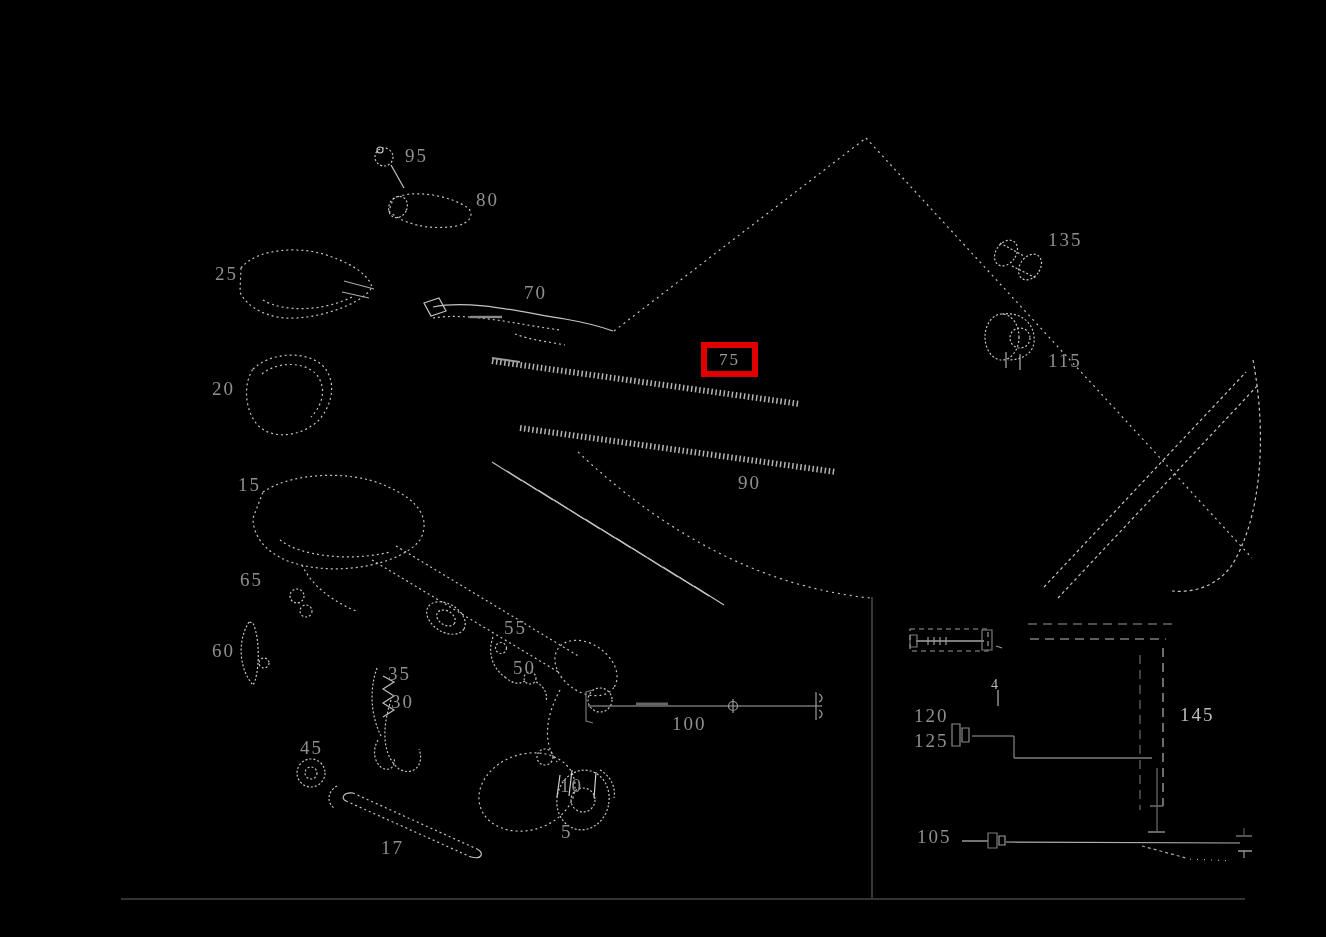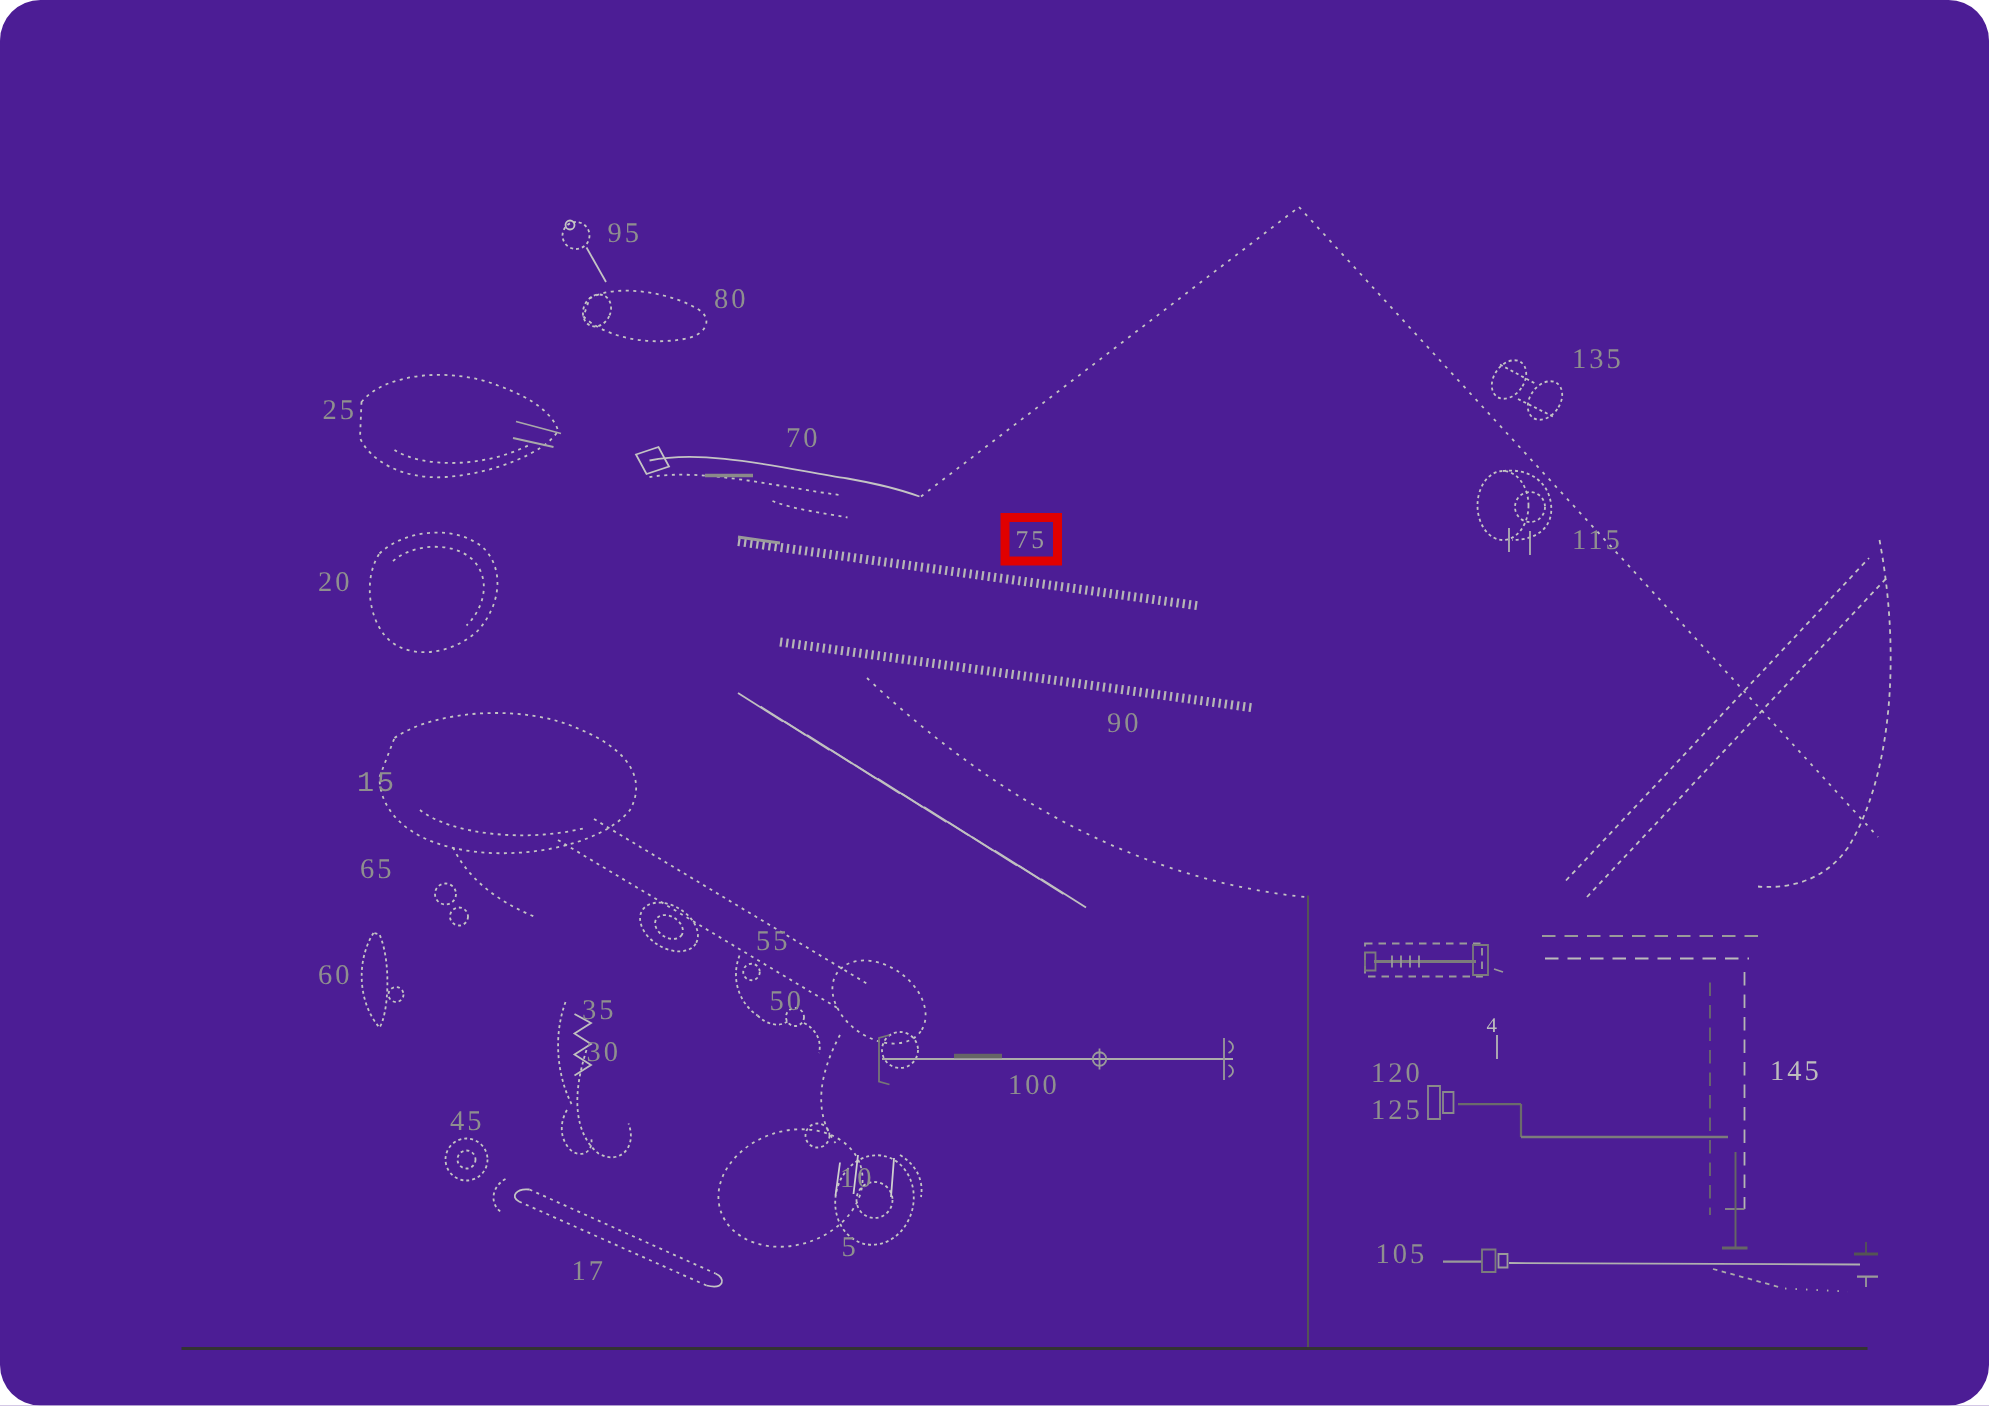--- a/index.html
+++ b/index.html
@@ -1,22 +1,21 @@
 <!DOCTYPE html>
 <html><head>
 <meta charset="utf-8">
 <style>
   html,body{margin:0;padding:0;background:#ffffff;}
   .stage{
     position:relative;
     width:1326px;height:937px;
-    background:#4c1d95;
+    background:#000000;
     overflow:hidden;
     font-family:"Liberation Serif", serif;
-    border-radius:27px;
   }
   .art{position:absolute;left:0;top:0;}
   #label-layer{position:absolute;left:0;top:0;width:100%;height:100%;}
   .part-label{
     position:absolute;
     color:#8f8f8f;
     font-size:19px;
     letter-spacing:2px;
     line-height:1;
     white-space:nowrap;
@@ -192,38 +191,38 @@
     </g>
   </svg>
 
   <div id="label-layer">
       <span class="part-label" style="left: 405px; top: 146px;">95</span>
       <span class="part-label" style="left: 476px; top: 190px;">80</span>
       <span class="part-label" style="left: 215px; top: 246px; margin-top: 18px;">25</span>
       <span class="part-label" style="left: 524px; top: 283px;">70</span>
       <span class="part-label" style="left: 212px; top: 379px;">20</span>
       <span class="part-label" style="left: 738px; top: 473px;">90</span>
-      <span class="part-label" style="left: 238px; top: 513px; font-family: Liberation Mono, monospace;">15</span>
+      <span class="part-label" style="left: 238px; top: 475px;">15</span>
       <span class="part-label" style="left: 240px; top: 570px;">65</span>
       <span class="part-label" style="left: 212px; top: 641px;">60</span>
       <span class="part-label" style="left: 504px; top: 618px;">55</span>
       <span class="part-label" style="left: 513px; top: 658px;">50</span>
       <span class="part-label" style="left: 388px; top: 664px;">35</span>
       <span class="part-label" style="left: 391px; top: 692px;">30</span>
       <span class="part-label" style="left: 672px; top: 714px;">100</span>
       <span class="part-label" style="left: 256px; top: 738px; margin-left: 44px;">45</span>
       <span class="part-label" style="left: 560px; top: 776px;">10</span>
       <span class="part-label" style="left: 561px; top: 822px;">5</span>
       <span class="part-label" style="left: 381px; top: 838px;">17</span>
       <span class="part-label" style="left: 1048px; top: 230px;">135</span>
       <span class="part-label" style="left: 1048px; top: 310px; margin-top: 41px;">115</span>
       <span class="part-label" style="left: 914px; top: 706px;">120</span>
       <span class="part-label" style="left: 914px; top: 731px;">125</span>
       <span class="part-label dim" style="left: 1180px; top: 705px;">145</span>
       <span class="part-label" style="left: 917px; top: 827px;">105</span>
       <span class="part-label dim small" style="left: 991px; top: 678px;">4</span>
     </div>
 
-  <div class="highlight-box" style="left: 667px; top: 342px; width: 41px; height: 35px; border-color: rgb(225, 0, 0); align-items: center;">
+  <div class="highlight-box" style="left: 701px; top: 342px; width: 57px; height: 35px; border-color: rgb(225, 0, 0); align-items: center;">
     <span class="part-label hl">75</span>
   </div>
 
 </div>
 
 </body></html>

